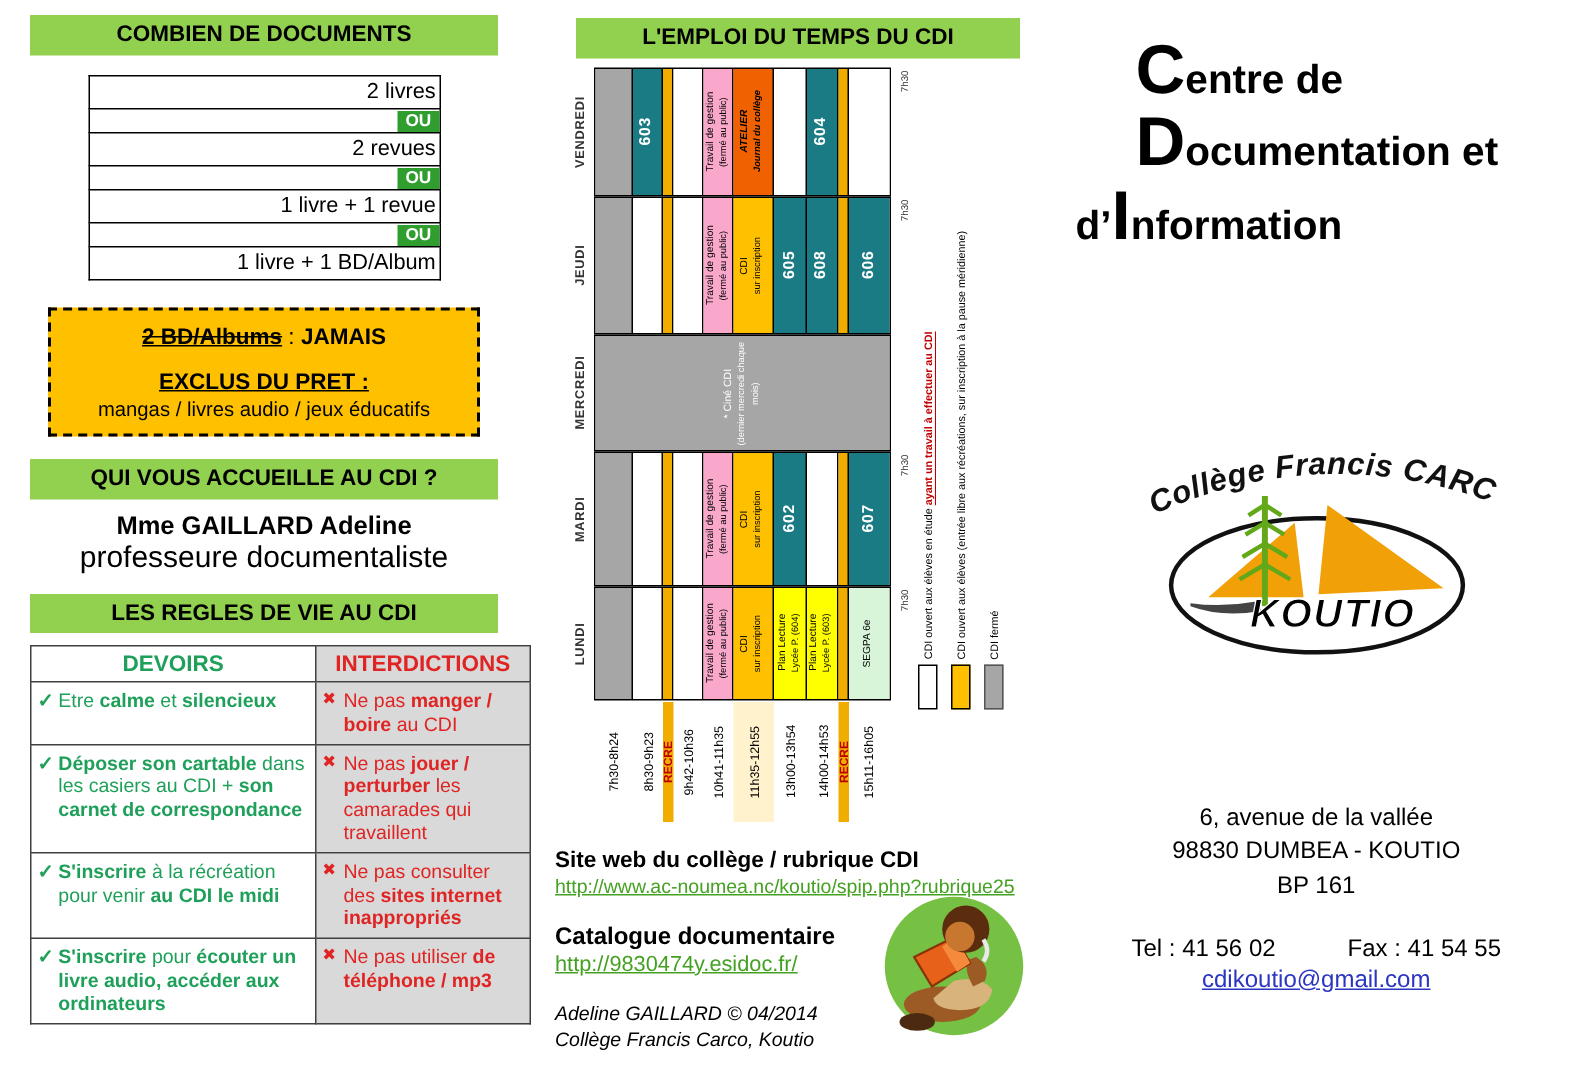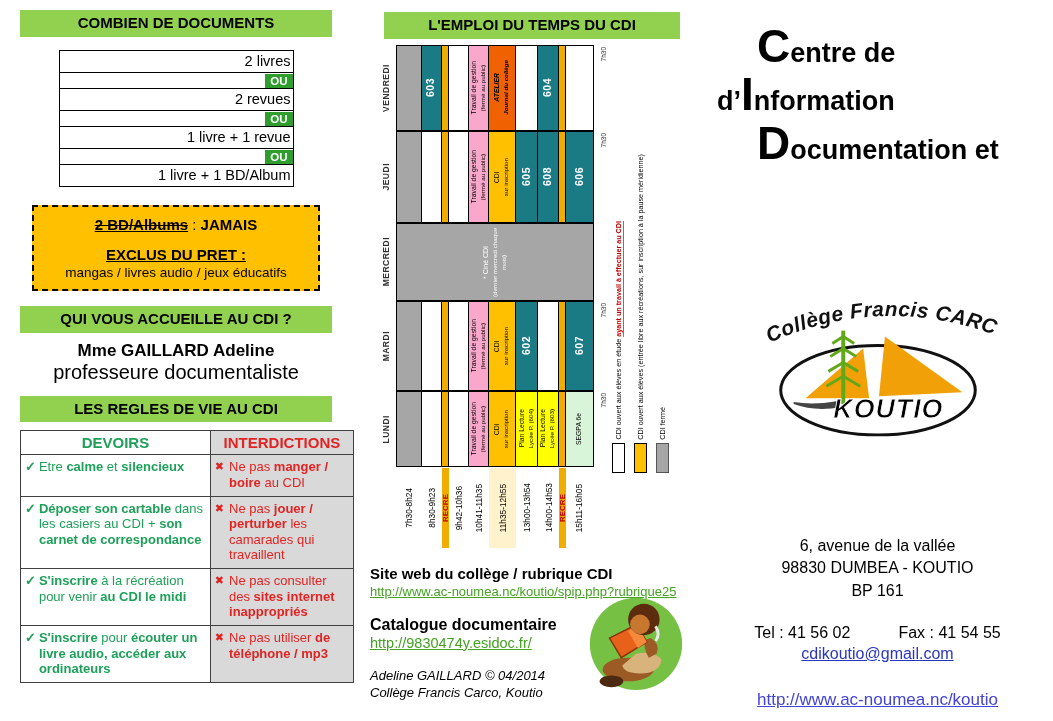--- a/index.html
+++ b/index.html
@@ -402,22 +402,22 @@
       <path d="M47 45 L56 38 L66 56 L57 62 Z" fill="#f58a3c"></path>
       <circle cx="63" cy="33" r="16" fill="#5b2d0e"></circle>
       <circle cx="59" cy="38" r="10" fill="#c8772f"></circle>
       <path d="M75 40 q5 8 0 15" stroke="#e9e9e9" stroke-width="3" fill="none"></path>
     </svg>
   </section>
 
   <section class="col-right">
     <div class="cover-title">
       <div class="title-line"><span class="t-big">C</span><span class="t-rest">entre de</span></div>
+      <div class="title-line"><span class="t-big">D</span><span class="t-rest">ocumentation et</span></div>
       <div class="title-line title-line3"><span class="t-pre">d’</span><span class="t-big">I</span><span class="t-rest">nformation</span></div>
-      <div class="title-line"><span class="t-big">D</span><span class="t-rest">ocumentation et</span></div>
     </div>
 
     <svg class="logo" viewBox="0 0 270 158">
       <defs>
           <path id="arcp" d="M 22 60 Q 135 8 252 50"></path>
         </defs>
       <text font-size="21" font-weight="bold" font-style="italic" fill="#111" letter-spacing="0.5">
         <textPath href="#arcp" startOffset="4">Collège Francis CARCO</textPath>
       </text>
       <ellipse cx="135" cy="106" rx="98" ry="45" fill="none" stroke="#111" stroke-width="3"></ellipse>
@@ -432,15 +432,14 @@
     <div class="addr">
       <div>6, avenue de la vallée</div>
       <div>98830 DUMBEA - KOUTIO</div>
       <div>BP 161</div>
     </div>
     <div class="telfax">
       <span>Tel : 41 56 02</span>
       <span>Fax : 41 54 55</span>
     </div>
     <a class="email">cdikoutio@gmail.com</a>
-    <a class="website">http://www.ac-noumea.nc/koutio</a>
   </section>
 </div>
 
 </body></html>

